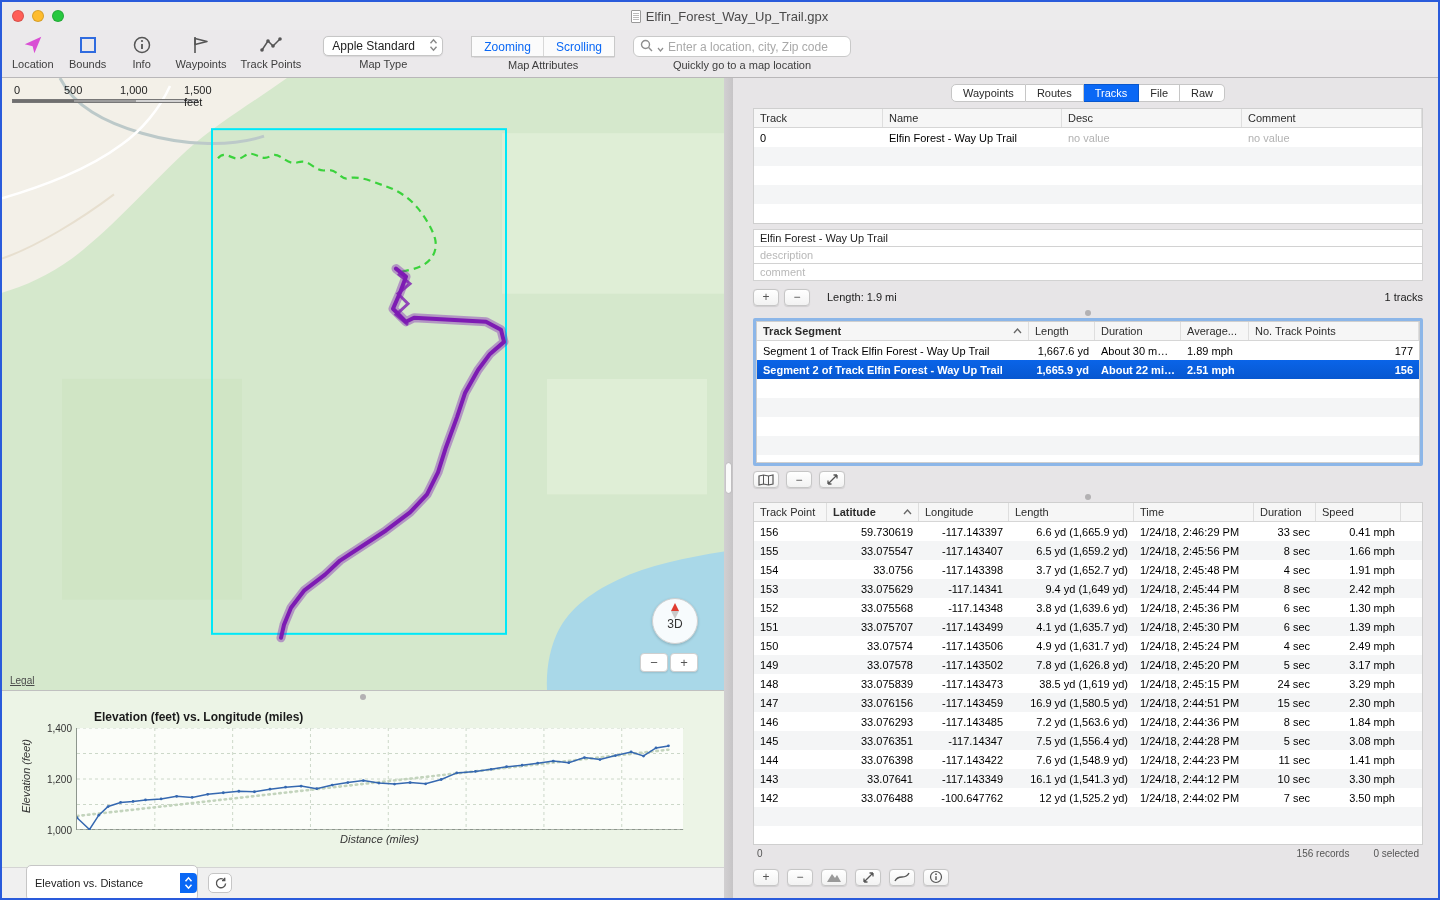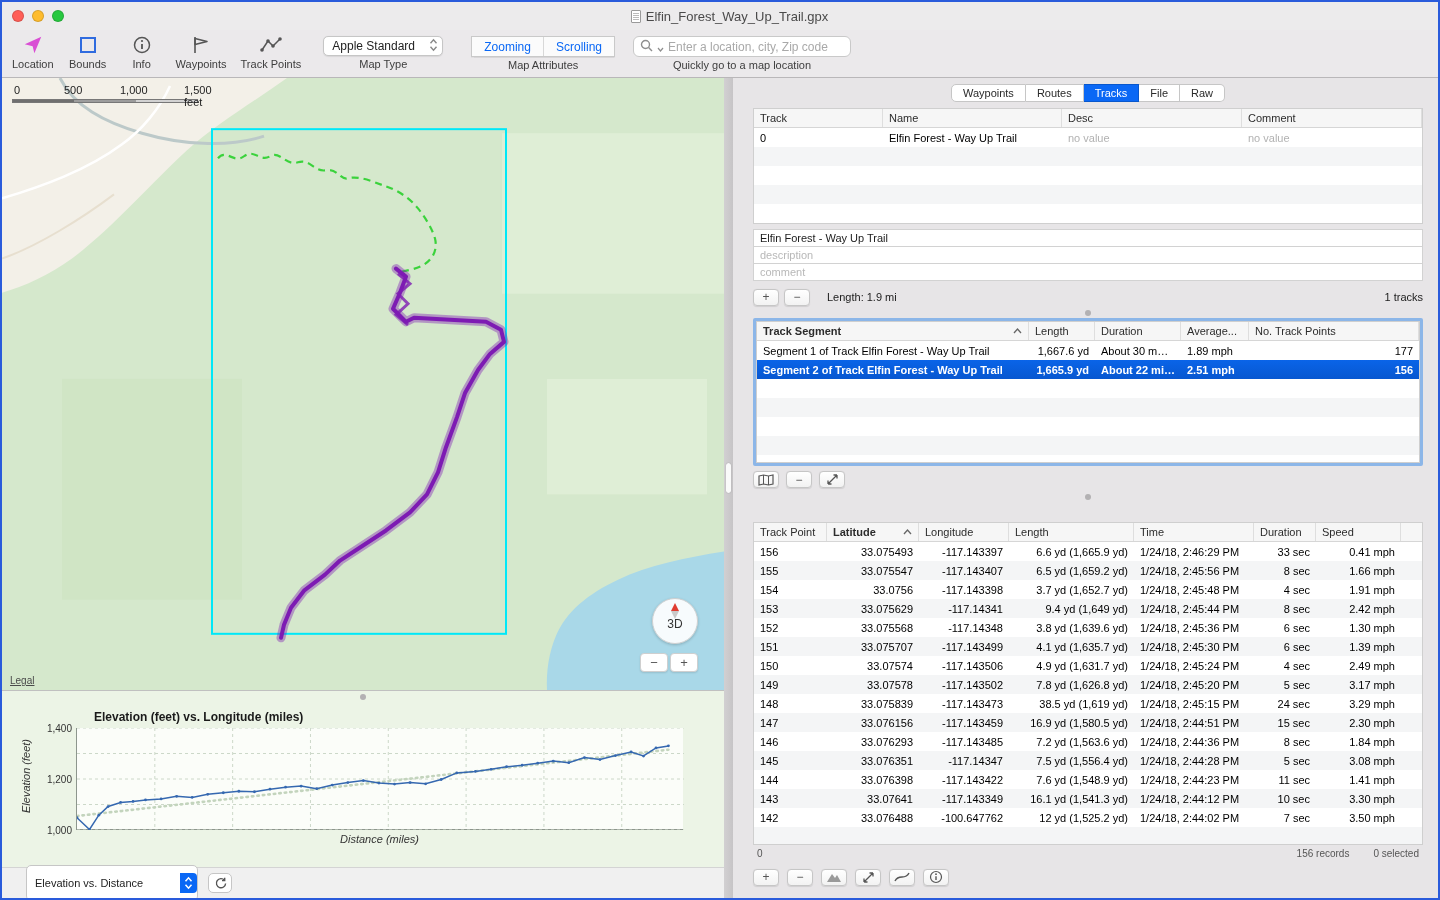--- a/index.html
+++ b/index.html
@@ -114,21 +114,21 @@
   .len-label { margin-left:12px; }
 
   .segments-wrap { border:3px solid #8cb6e8; border-radius:2px; flex:0 0 148px; height:148px; display:flex; }
   .segments-table { flex:1; border:1px solid #cfcfcf; }
   .segments-table .thead,.segments-table .tr{ grid-template-columns:272px 66px 86px 68px 1fr; }
   .segments-table .td:nth-child(2){ text-align:right; }
   .segments-table .td:nth-child(5){ text-align:right; }
 
   .seg-toolbar { margin-top:5px; height:20px; display:flex; gap:7px; flex:0 0 20px; }
 
-  .points-table { flex:1;margin-top:20px; }
+  .points-table { flex:1; }
   .points-table .thead,.points-table .tr{ grid-template-columns:73px 92px 90px 125px 120px 62px 85px 1fr; }
   .points-table .td:nth-child(2),.points-table .td:nth-child(3),.points-table .td:nth-child(4),
   .points-table .td:nth-child(6),.points-table .td:nth-child(7){ text-align:right; }
 
   .pts-footer { height:17px; flex:0 0 17px; display:flex; align-items:center; font-size:10px; color:#555; padding:0 4px; gap:24px; }
   .bottom-toolbar { height:30px; flex:0 0 30px; display:flex; align-items:center; gap:8px; }
 </style>
 </head>
 <body>
 
@@ -520,21 +520,21 @@
             <div class="th">
               <span>Duration</span>
             </div>
             <div class="th">
               <span>Speed</span>
             </div>
           </div>
           <div class="tbody-rows">
             <div class="tr">
               <div class="td">156</div>
-              <div class="td">33.075493</div>
+              <div class="td">59.730619</div>
               <div class="td">-117.143397</div>
               <div class="td">6.6 yd (1,665.9 yd)</div>
               <div class="td">1/24/18, 2:46:29 PM</div>
               <div class="td">33 sec</div>
               <div class="td">0.41 mph</div>
             </div>
             <div class="tr">
               <div class="td">155</div>
               <div class="td">33.075547</div>
               <div class="td">-117.143407</div>

